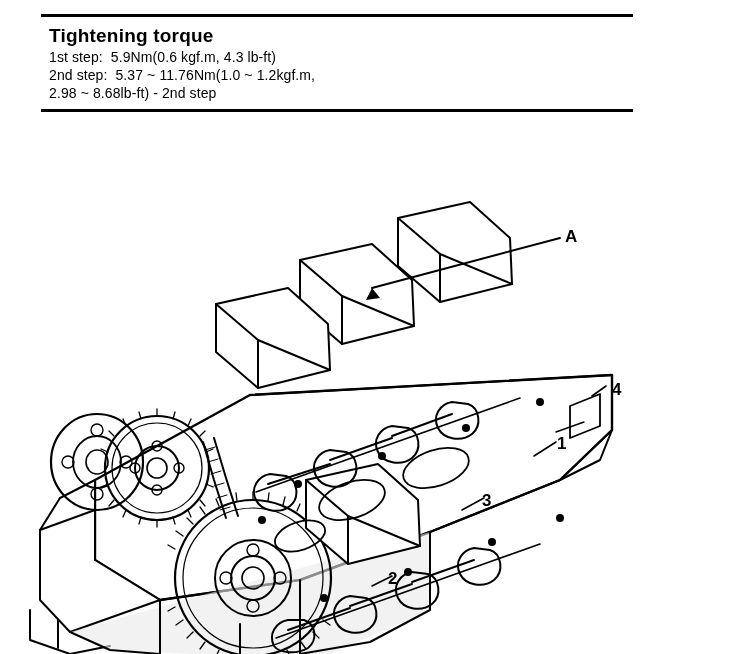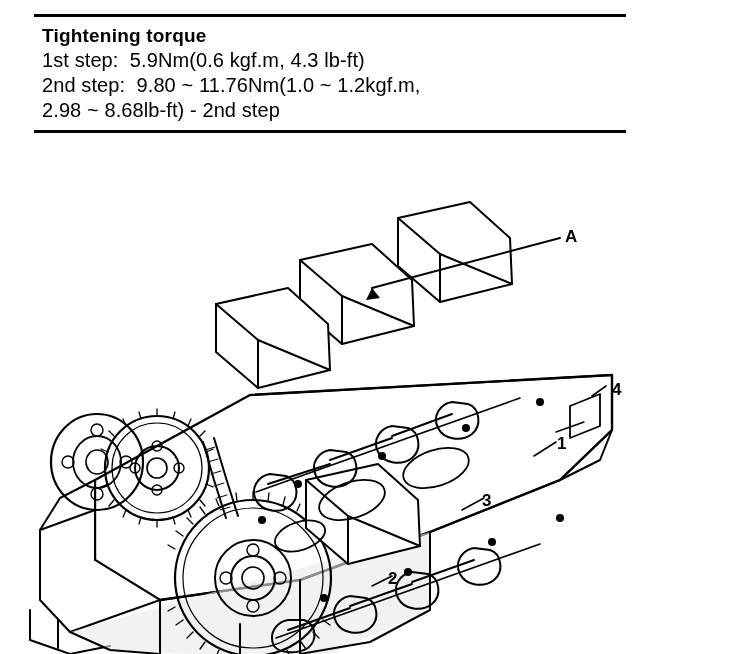--- a/index.html
+++ b/index.html
@@ -12,37 +12,37 @@
     height: 654px;
     position: relative;
     font-family: "Liberation Sans", sans-serif;
     color: #000000;
     overflow: hidden;
   }
 
   
   #torque-block {
     position: absolute;
-    left: 34px;
+    left: 41px;
     top: 14px;
     width: 600px;
   }
   .rule {
     height: 3px;
     background: #000000;
     width: 592px;
   }
   #torque-title {
     font-size: 19px;
     font-weight: bold;
     letter-spacing: 0.2px;
     margin: 8px 0 2px 8px;
   }
   .torque-line {
-    font-size: 20px;
+    font-size: 14px;
     margin: 2px 0 0 8px;
     letter-spacing: 0.1px;
     white-space: pre;
   }
   #rule-bottom {
     margin-top: 8px;
   }
 
   
   #illustration {
@@ -67,21 +67,21 @@
   #callout-3 { left: 482px; top: 311px; }
   #callout-2 { left: 388px; top: 389px; }
 </style>
 </head>
 <body>
 
 <div id="torque-block">
   <div class="rule"></div>
   <div id="torque-title">Tightening torque</div>
   <div class="torque-line">1st step:  5.9Nm(0.6 kgf.m, 4.3 lb-ft)</div>
-  <div class="torque-line">2nd step:  9.80 ~ 11.76Nm(1.0 ~ 1.2kgf.m,</div>
+  <div class="torque-line">2nd step:  5.37 ~ 11.76Nm(1.0 ~ 1.2kgf.m,</div>
   <div class="torque-line">2.98 ~ 8.68lb-ft) - 2nd step</div>
   <div class="rule" id="rule-bottom"></div>
 </div>
 
 <div id="illustration">
 
   <svg width="736" height="474" viewBox="0 0 736 474" xmlns="http://www.w3.org/2000/svg">
     <g fill="none" stroke="#000000" stroke-width="2" stroke-linejoin="round" stroke-linecap="round">
 
       <path d="M95 300 L250 215 L612 195 L612 250 L560 300 L430 352 L300 400 L160 420 L95 380 Z" fill="#ffffff" stroke-width="2.4"></path>

